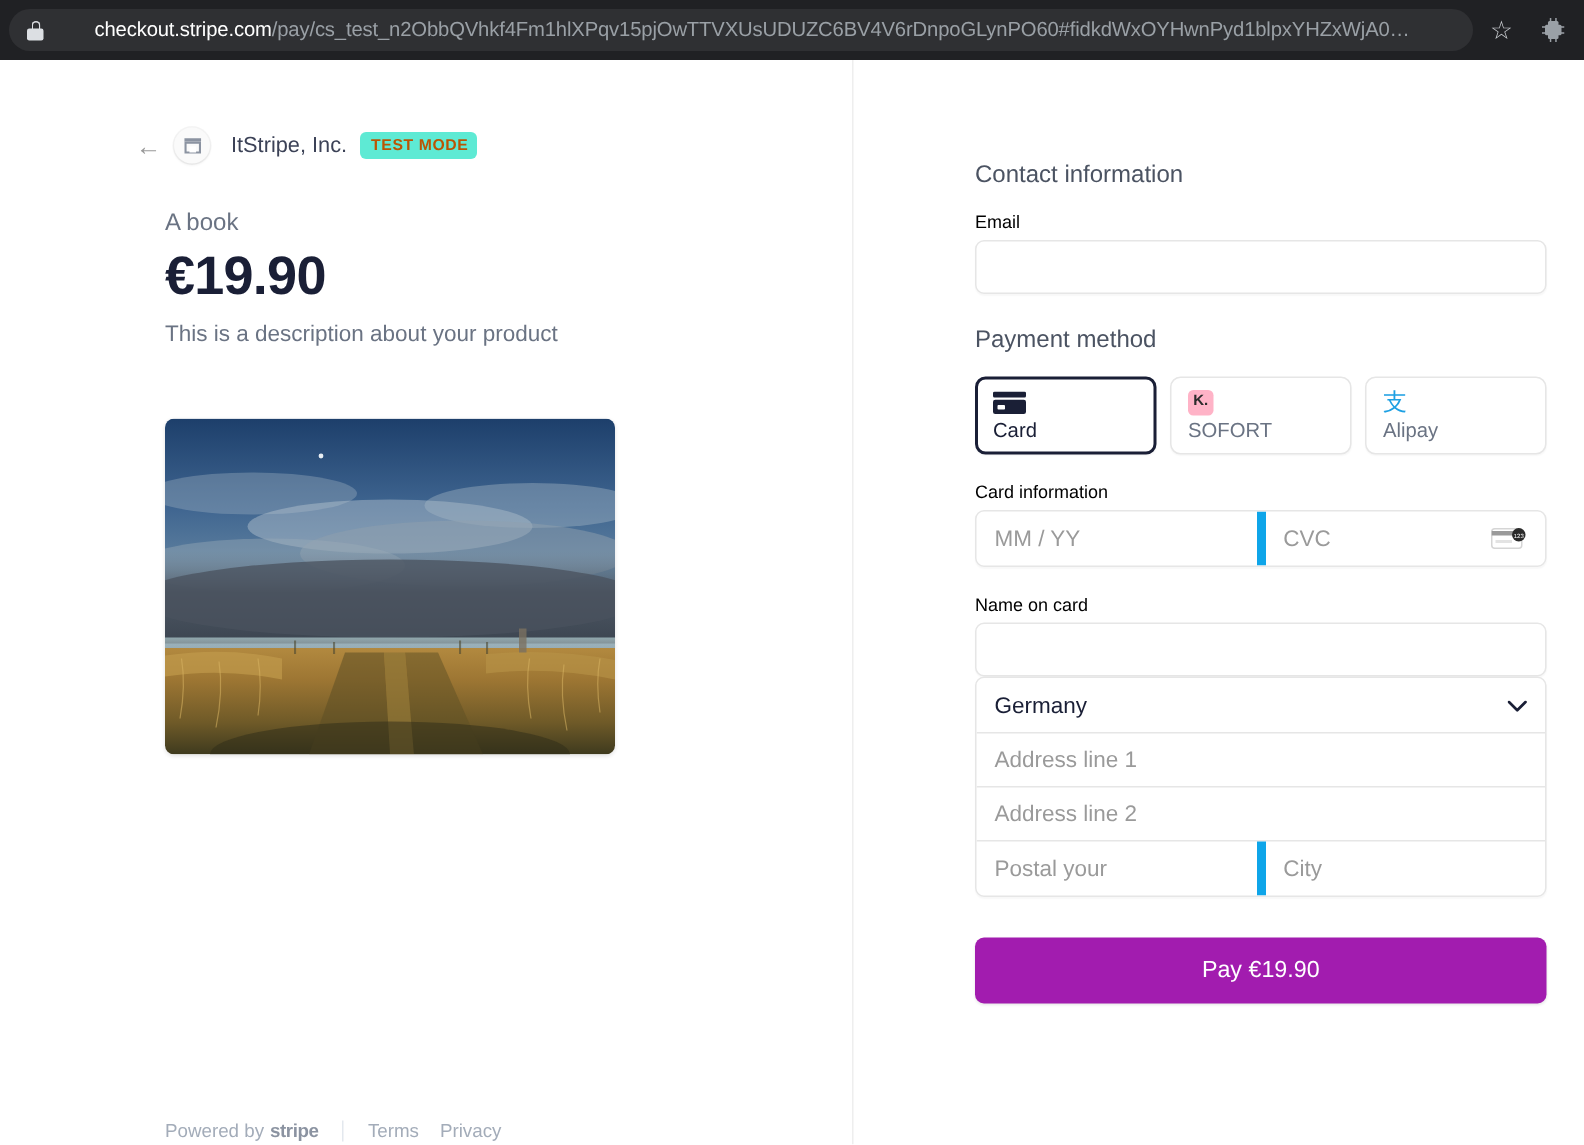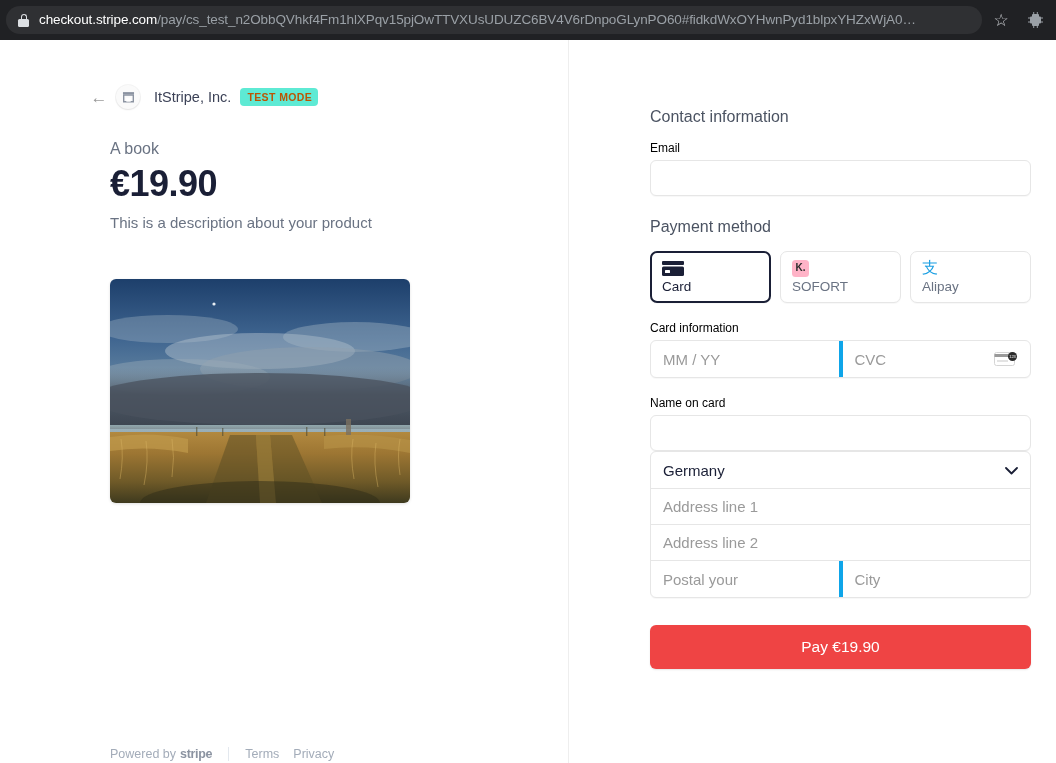--- a/index.html
+++ b/index.html
@@ -53,20 +53,21 @@
     border-bottom: none;
     border-radius: 3px 3px 0 0;
   }
   .url-text {
     font-size: 13.5px;
     white-space: nowrap;
     overflow: hidden;
     color: #9aa0a6;
     letter-spacing: -0.1px;
     line-height: 28px;
+    margin-left: 24px;
   }
   .url-domain { color: #ffffff; font-weight: 500; }
   .star-btn, .ext-btn {
     width: 30px; height: 30px;
     flex: 0 0 auto;
     display: flex;
     align-items: center;
     justify-content: center;
     margin-left: 4px;
   }
@@ -268,21 +269,21 @@
   }
   .group-row:last-child { border-bottom: none; }
   .group-row.split { padding: 0; }
   .half {
     flex: 1;
     height: 36px;
     display: flex;
     align-items: center;
     padding: 0 12px;
   }
-  .half + .half { border-left: 4px solid #0ea5e9; }
+  .half + .half { border-left: 6px solid #0ea5e9; }
   .grow { flex: 1; }
 
   .brand-icons { display: flex; gap: 4px; align-items: center; }
   .brand { width: 25px; height: 16px; border-radius: 2.5px; display: block; }
 
   .cvc-icon { width: 24px; height: 16px; display: block; }
 
   .select-row {
     height: 37px;
     display: flex;
@@ -291,21 +292,21 @@
     padding: 0 12px;
     border-bottom: 1px solid #e6e6e6;
     font-size: 15px;
     color: #1a1f36;
   }
   .chevron { color: #1a1f36; font-size: 13px; line-height: 1; }
 
   .pay-button {
     margin-top: 27px;
     height: 44px;
-    background: #ef4444;
+    background: #a21caf;
     border-radius: 6px;
     display: flex;
     align-items: center;
     justify-content: center;
     color: #ffffff;
     font-size: 15.5px;
     box-shadow: 0 1px 2px rgba(0,0,0,.1);
     cursor: pointer;
   }
 </style>

